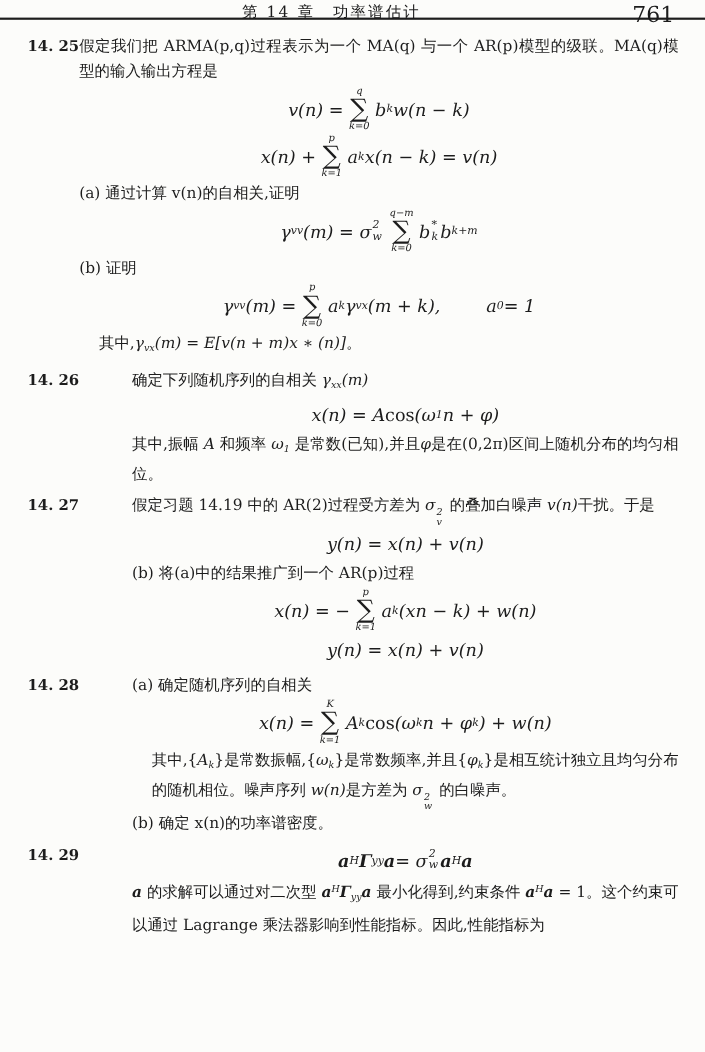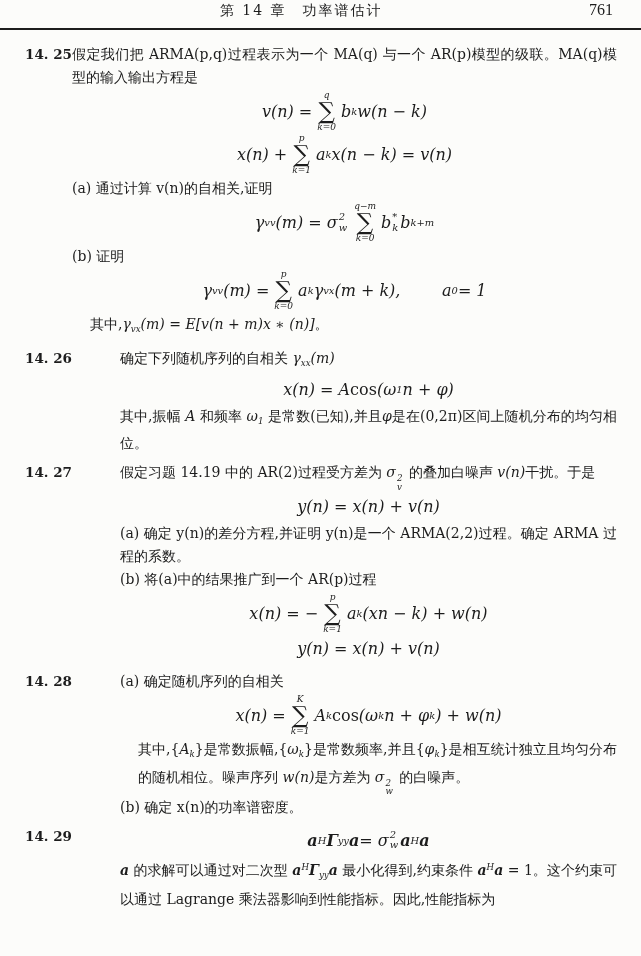--- a/index.html
+++ b/index.html
@@ -3,26 +3,26 @@
 <meta charset="utf-8">
 <style>
   html,body{margin:0;padding:0;}
   body{
     width:641px;height:956px;overflow:hidden;
     background:#fcfcfa;color:#1c1c1c;
     font-family:"DejaVu Serif","Liberation Serif","DejaVu Sans",serif;
   }
   .page{position:relative;width:641px;height:956px;}
   
-  .hdr{position:relative;height:28px;}
+  .hdr{position:relative;height:16px;}
   .hdr .chapter{
     position:absolute;left:47%;top:2px;transform:translateX(-50%);
     font-size:14px;letter-spacing:2px;white-space:nowrap;
   }
-  .hdr .pageno{position:absolute;right:28px;top:1px;font-size:16px;font-family:Liberation Serif, serif;}
+  .hdr .pageno{position:absolute;right:28px;top:1px;font-size:20px;}
   .rule{border-top:2px solid #1d1d1d;}
   
   main{padding:13px 24px 0 25px;}
   .prob{display:flex;}
   .prob + .prob{margin-top:6px;gap:48px;}
   .pnum{flex:0 0 40px;font-weight:bold;font-size:13.5px;line-height:23px;white-space:nowrap;text-align:right;}
   .pbody{flex:1;min-width:0;}
   .line{margin:0;font-size:14px;line-height:23px;text-align:justify;}
   .indent{margin-left:18px;}
   .wide{line-height:24px;}
@@ -151,21 +151,20 @@
     <section class="prob">
       <div class="pnum">14. 27</div>
       <div class="pbody">
         <p class="line"><span class="m-t">假定习题 14.19 中的 AR(2)过程受方差为 </span><span class="m-v">σ</span><span class="mss">
               <span>2</span>
               <span>v</span>
             </span><span class="m-t"> 的叠加白噪声 </span><span class="m-v">v(n)</span><span class="m-t">干扰。于是</span></p>
         <div class="formula">
             <span class="m-v">y(n) = x(n) + v(n)</span>
           </div>
-        <p class="line">(a) 确定 y(n)的差分方程,并证明 y(n)是一个 ARMA(2,2)过程。确定 ARMA 过程的系数。</p>
         <p class="line">(b) 将(a)中的结果推广到一个 AR(p)过程</p>
         <div class="formula">
             <span class="m-v">x(n) = − </span>
             <span class="msum">
               <span class="mlim">p</span>
               <span class="msigma">∑</span>
               <span class="mlim">k=1</span>
             </span>
             <span class="m-v">a</span>
             <span class="m-sub">k</span>

